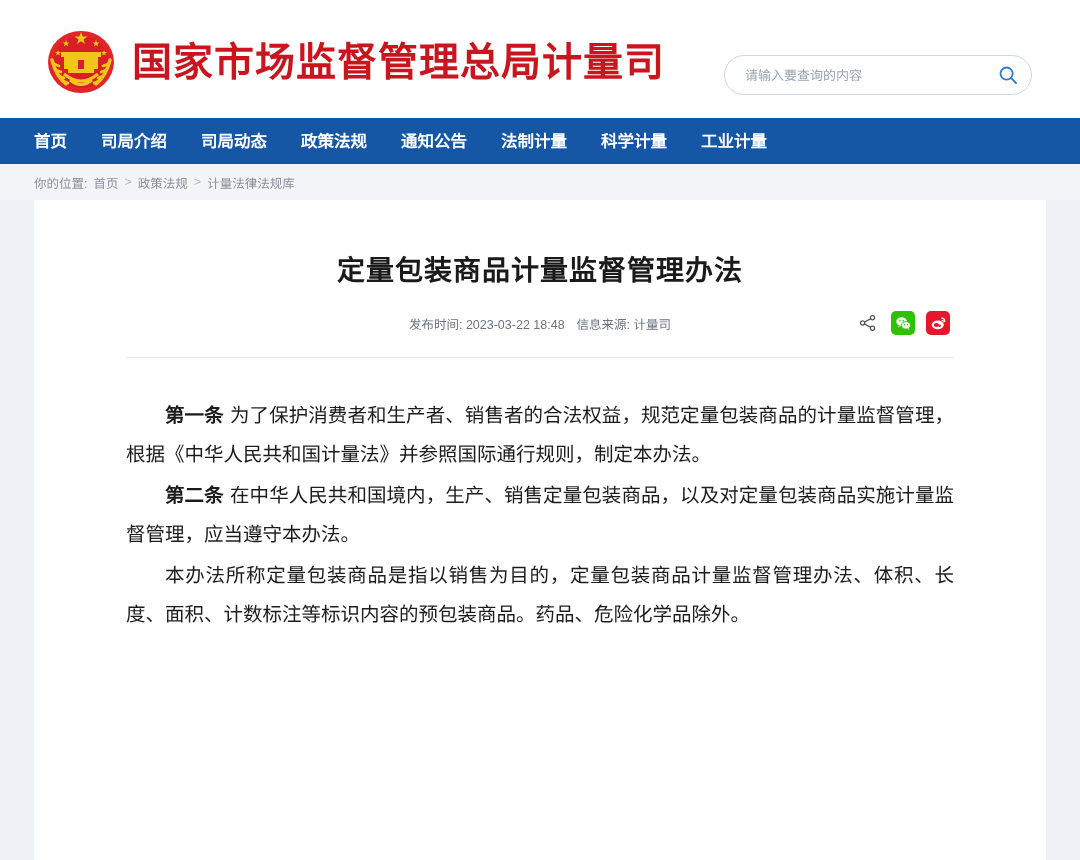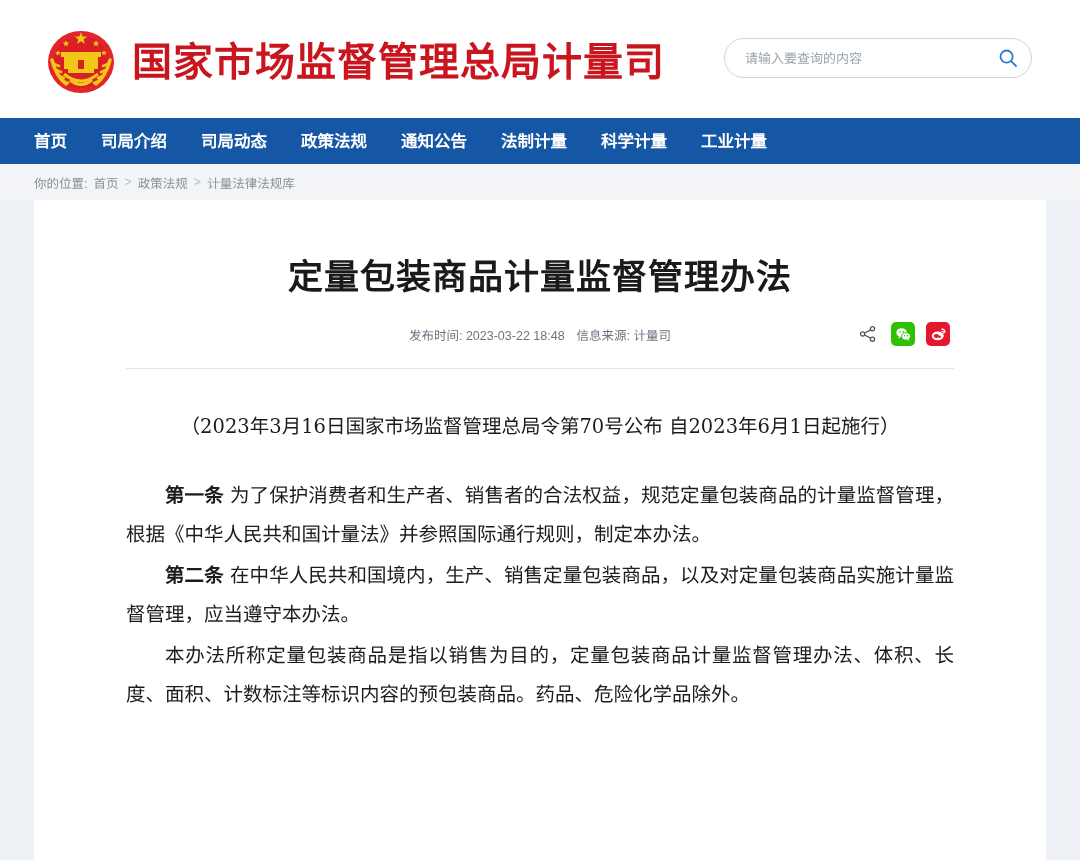--- a/index.html
+++ b/index.html
@@ -31,21 +31,21 @@
     font-size: 40px;
     font-weight: bold;
     color: #c9151e;
     letter-spacing: 1px;
     font-family: "DejaVu Sans", "Liberation Sans", sans-serif;
     white-space: nowrap;
   }
   .search-wrap {
     position: absolute;
     right: 48px;
-    top: 38px;
+    top: 55px;
     width: 308px;
     height: 40px;
     border: 1px solid #cfd6de;
     border-radius: 20px;
     background: #fff;
     display: flex;
     align-items: center;
     padding: 0 8px 0 18px;
   }
   .search-input {
@@ -111,21 +111,21 @@
   }
   .article-card {
     width: 1012px;
     background: #ffffff;
     padding: 34px 92px 0 92px;
     height: 100%;
     overflow: hidden;
   }
   .article-title {
     text-align: center;
-    font-size: 35px;
+    font-size: 28px;
     font-weight: bold;
     color: #1a1a1a;
     letter-spacing: 1px;
     margin: 14px 0 0 0;
     font-family: "DejaVu Sans", "Liberation Sans", sans-serif;
   }
   .meta-row {
     position: relative;
     margin-top: 26px;
     display: flex;
@@ -277,21 +277,20 @@
             <path d="M12.4 3.2 q3.6 0.2 3.2 3.7" fill="none" stroke="#fff" stroke-width="1.3" stroke-linecap="round"></path>
             <path d="M12.6 5.5 q1.8 0.1 1.6 1.9" fill="none" stroke="#fff" stroke-width="1.2" stroke-linecap="round"></path>
           </svg>
         </span>
       </span>
     </div>
 
     <div class="divider"></div>
 
     <div class="doc-body">
-      <p class="p-center">（2023年3月16日国家市场监督管理总局令第70号公布 自2023年6月1日起施行）</p>
 
       <p class="indent">
         <span class="strong-label">第一条</span>
         <span>为了保护消费者和生产者、销售者的合法权益，规范定量包装商品的计量监督管理，根据《中华人民共和国计量法》并参照国际通行规则，制定本办法。</span>
       </p>
 
       <p class="indent">
         <span class="strong-label">第二条</span>
         <span>在中华人民共和国境内，生产、销售定量包装商品，以及对定量包装商品实施计量监督管理，应当遵守本办法。</span>
       </p>

